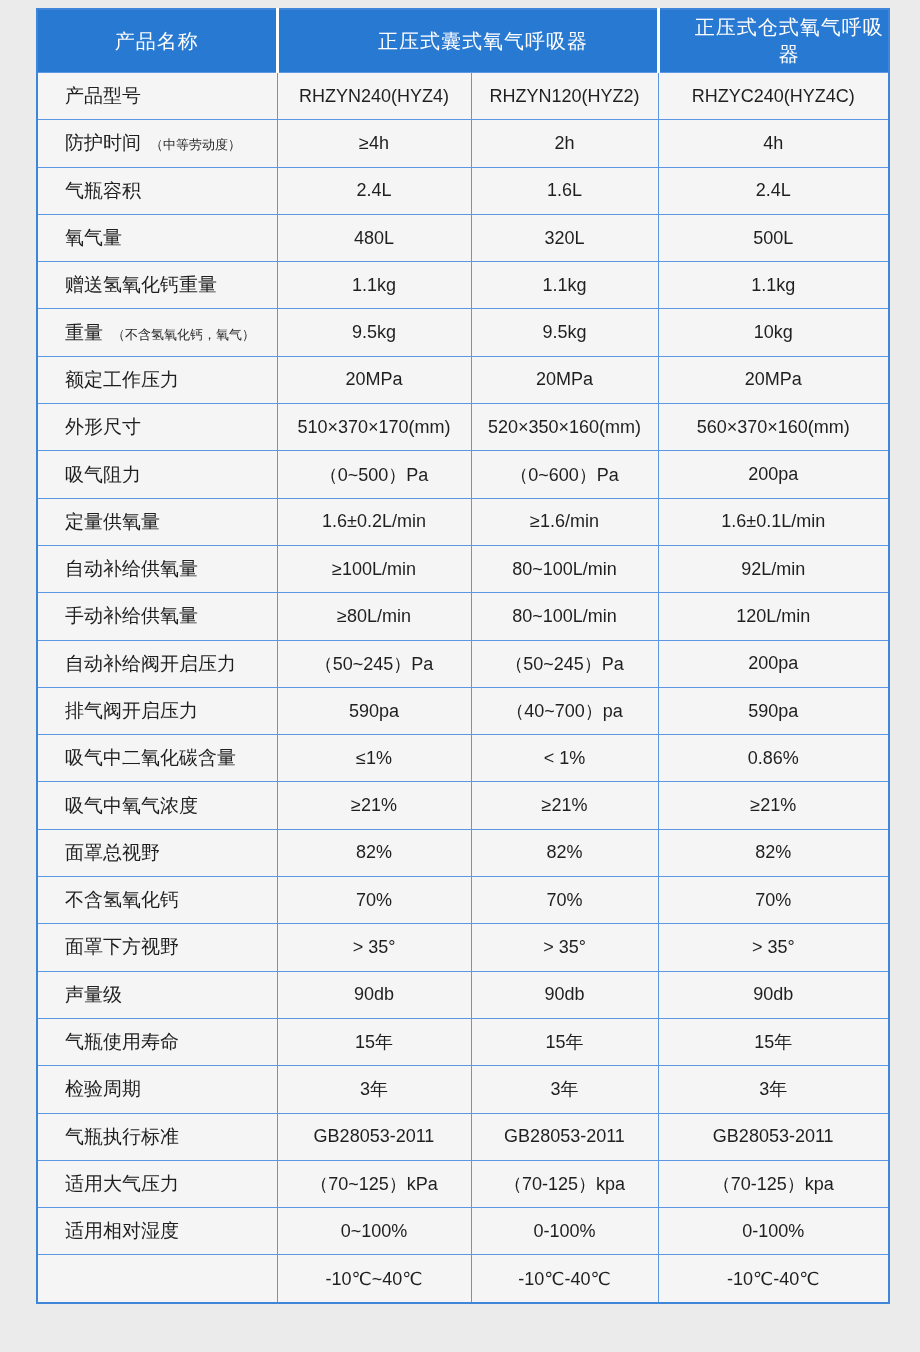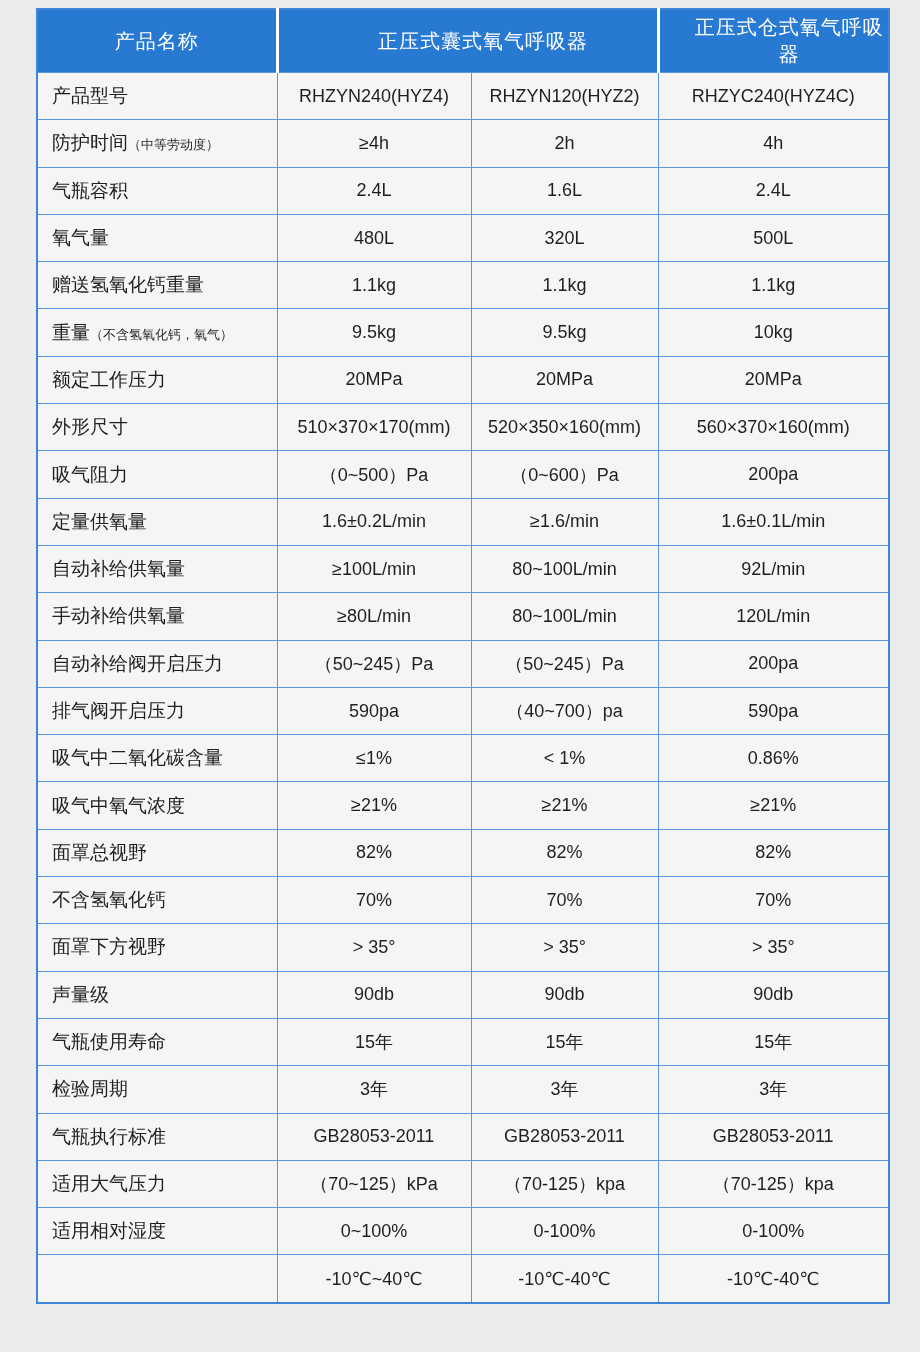--- a/index.html
+++ b/index.html
@@ -49,22 +49,22 @@
     vertical-align: middle;
     color: #1f1f1f;
     overflow: hidden;
     white-space: nowrap;
   }
   td.label-cell {
     text-align: left;
     padding-left: 14px;
     font-size: 19px;
   }
-  .label-main { font-size: 19px; color: #1f1f1f; }
-  .label-note { font-size: 13px; color: #2a2a2a; }
+  .label-main { font-size: 19px; color: #1f1f1f; margin-left: 13px; }
+  .label-note { font-size: 13px; color: #2a2a2a; padding-left: 9px; }
   td.value-cell {
     text-align: center;
     font-size: 18px;
   }
 </style>
 </head>
 <body>
 
 <div class="page">
   <table class="spec">

